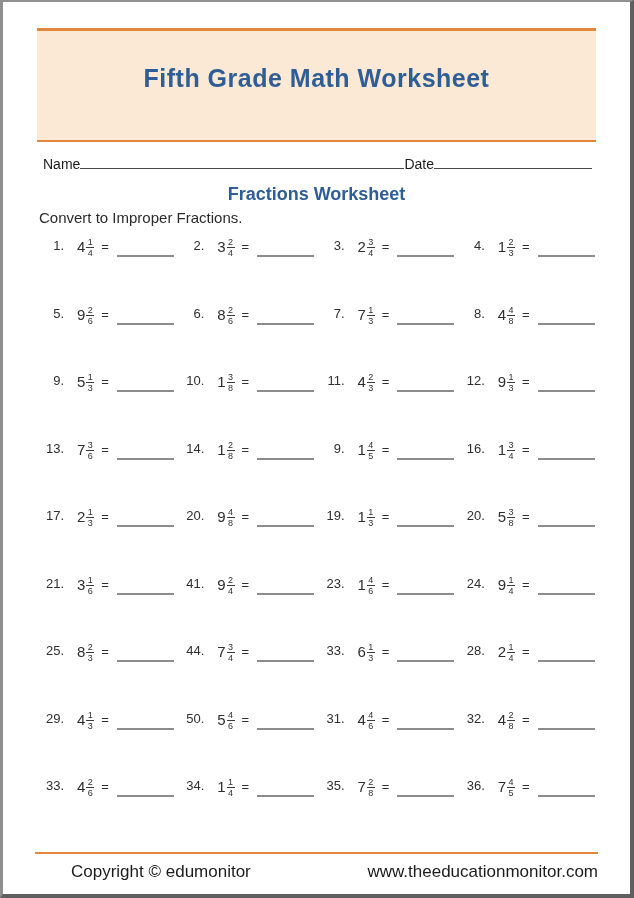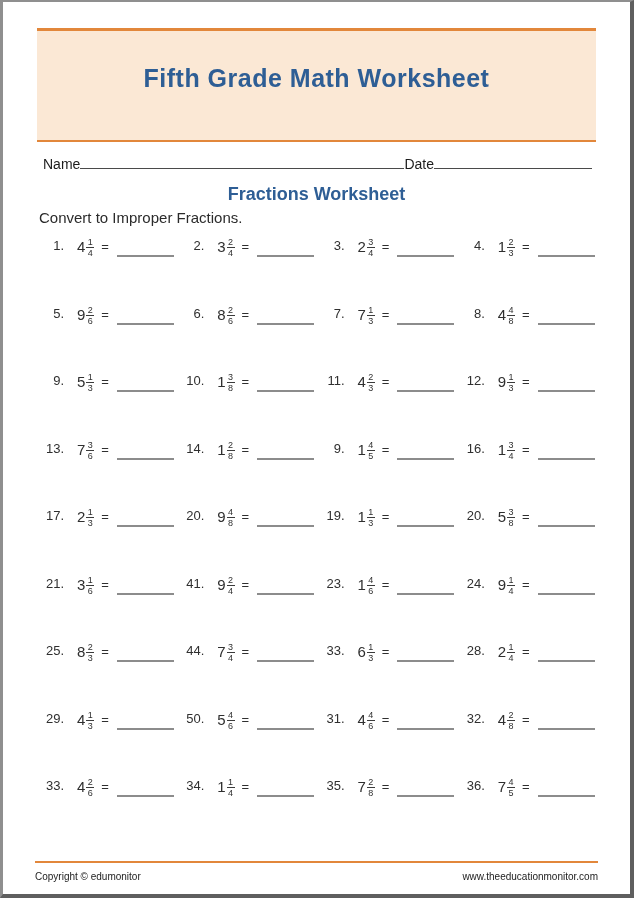--- a/index.html
+++ b/index.html
@@ -89,22 +89,23 @@
   .blank {
     width: 57px;
     border-bottom: 2px solid #8c8c8c;
     height: 19px;
     margin-left: 4px;
   }
   .footer { margin-top: auto; padding-bottom: 12px; }
   .footer-rule { border: 0; border-top: 2px solid #e2873b; margin: 0 2px 8px 2px; }
   .footer-row {
     display: flex; justify-content: space-between;
-    font-size: 10px; color: #1c1c1c;
+    font-size: 17px; color: #1c1c1c;
     padding: 0 2px;
+    margin-left: 36px;
   }
 </style>
 </head>
 <body>
 
 <div class="page">
 
   <div class="banner">
     <div class="banner-title">Fifth Grade Math Worksheet</div>
   </div>

